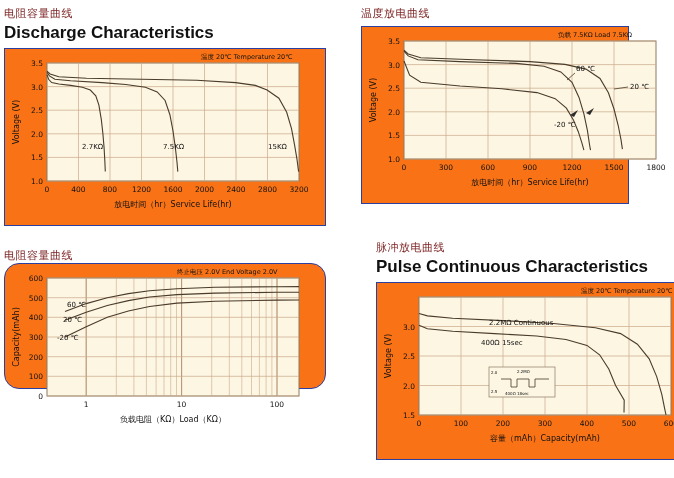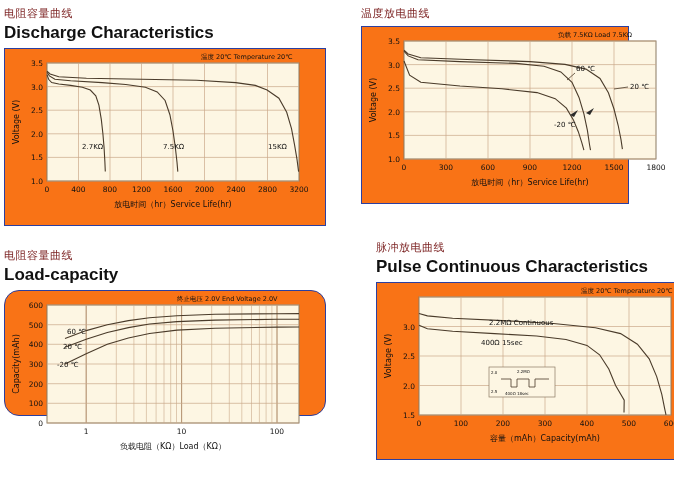--- a/index.html
+++ b/index.html
@@ -150,22 +150,21 @@
       <line x1="266" y1="60" x2="252" y2="62" stroke="#4a3b2a" stroke-width="0.8"></line>
       <text class="axtext" x="192" y="100" font-size="7">-20 ℃</text>
       <path d="M208,88 L216,83 L212,90 Z" fill="#2b2b2b"></path>
       <path d="M224,86 L232,81 L228,88 Z" fill="#2b2b2b"></path>
     </svg>
   </div>
 </div>
 
 <div class="quad" style="left:4px;top:248px;width:330px;">
   <div class="q-title-cn">电阻容量曲线</div>
-  <div class="q-title-en">Load-capacity</div>
-  <div class="panel" style="margin-top:5px;width:322px;height:126px;border-radius:15px;">
+  <div class="panel" style="width:322px;height:126px;border-radius:15px;">
     <svg width="318" height="174" viewBox="0 0 318 174">
       <rect x="42" y="14" width="252" height="118" fill="#fdf6e3" stroke="#8a7a63" stroke-width="1"></rect>
 
       <g stroke="#caa98a" stroke-width="0.6">
         <line x1="81.2" y1="14" x2="81.2" y2="132"></line>
         <line x1="111.3" y1="14" x2="111.3" y2="132"></line>
         <line x1="128.9" y1="14" x2="128.9" y2="132"></line>
         <line x1="141.4" y1="14" x2="141.4" y2="132"></line>
         <line x1="151.1" y1="14" x2="151.1" y2="132"></line>
         <line x1="159" y1="14" x2="159" y2="132"></line>

